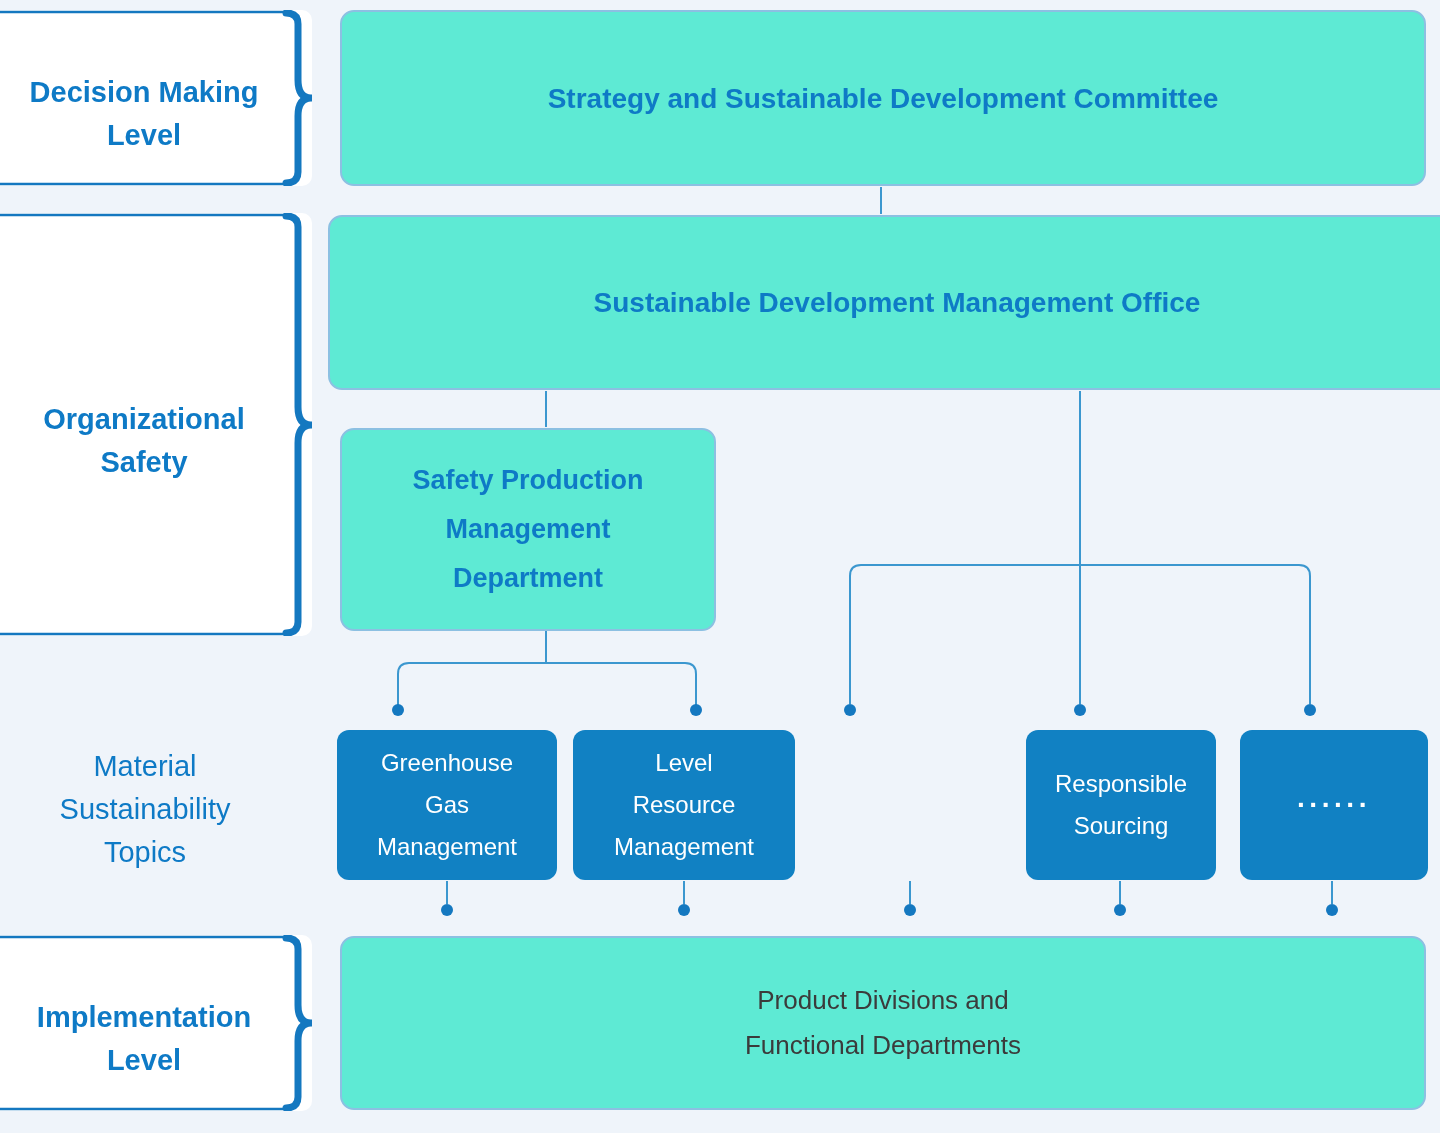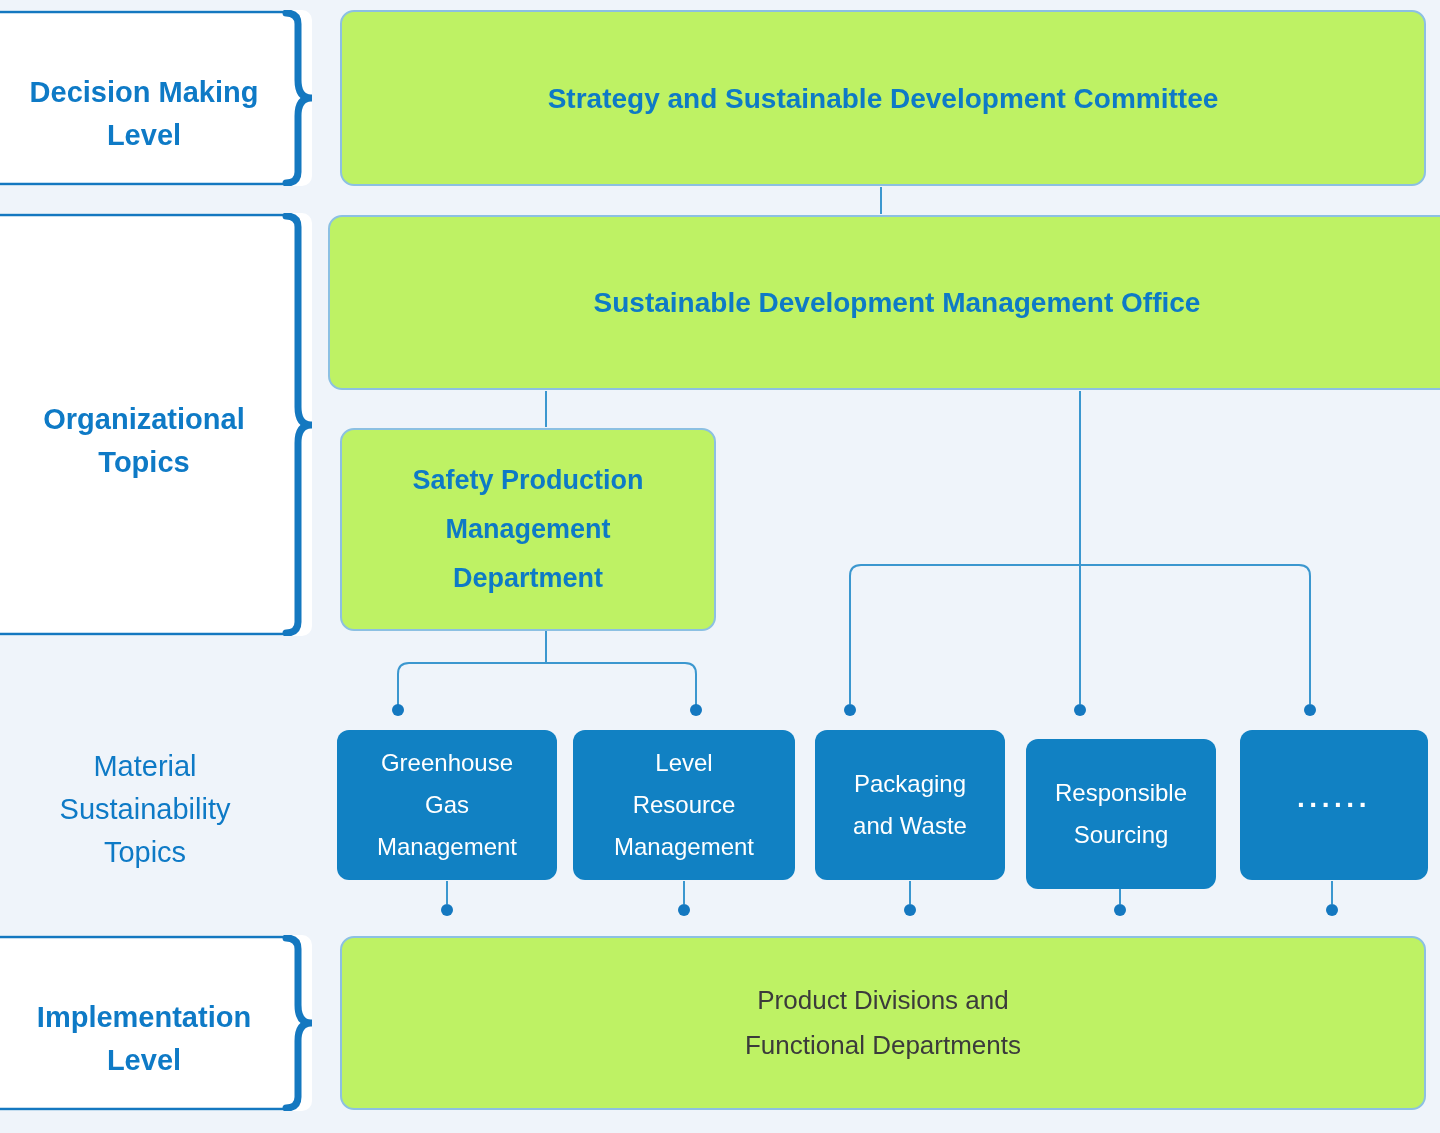--- a/index.html
+++ b/index.html
@@ -17,21 +17,21 @@
   #canvas{
     position:relative;
     width:1440px;height:1133px;
     background:var(--bg);
     overflow:hidden;
   }
   svg{display:block;}
   
   .panel{
     position:absolute;
-    background:#bef264;
+    background:#5eead4;
     border:2px solid var(--panel-border);
     border-radius:14px;
     box-sizing:border-box;
     display:flex;align-items:center;justify-content:center;
     text-align:center;
   }
   .panel .blue-heading{
     color:var(--accent);
     font-weight:bold;
     font-size:28px;
@@ -114,21 +114,21 @@
 Level</div>
   </div>
 
   <div class="brace-box" style="top:213px;height:423px;">
     <div class="brace-fill"></div>
     <svg width="336" height="423" viewBox="0 0 336 423">
       <path d="M0,2 H310 M0,421 H310" stroke="#1478c0" stroke-width="2.5" fill="none"></path>
       <path d="M310,3 Q322,3 322,14 V194 Q322,212 335,212 Q322,212 322,230 V409 Q322,420 310,420" stroke="#1478c0" stroke-width="7" fill="none" stroke-linecap="round" stroke-linejoin="round"></path>
     </svg>
     <div class="lbl">Organizational
-Topics</div>
+Safety</div>
   </div>
 
   <div class="free-label" style="top:745px;">Material
 Sustainability
 Topics</div>
 
   <div class="brace-box" style="top:935px;height:176px;">
     <div class="brace-fill"></div>
     <svg width="336" height="176" viewBox="0 0 336 176">
       <path d="M0,2 H310 M0,174 H310" stroke="#1478c0" stroke-width="2.5" fill="none"></path>
@@ -151,23 +151,21 @@
 Management
 Department</div>
   </div>
 
   <div class="topic" style="left:337px;width:220px;">Greenhouse
 Gas
 Management</div>
   <div class="topic" style="left:573px;width:222px;">Level
 Resource
 Management</div>
-  <div class="topic" style="left:815px;width:190px;">Packaging
-and Waste</div>
-  <div class="topic" style="left:1026px;width:190px;margin-top:9px;">Responsible
+  <div class="topic" style="left:1026px;width:190px;">Responsible
 Sourcing</div>
   <div class="topic ellipsis" style="left:1240px;width:188px;">······</div>
 
   <div class="panel" style="left:340px;top:936px;width:1086px;height:174px;">
     <div class="dark-body">Product Divisions and
 Functional Departments</div>
   </div>
 
 </div>
 

